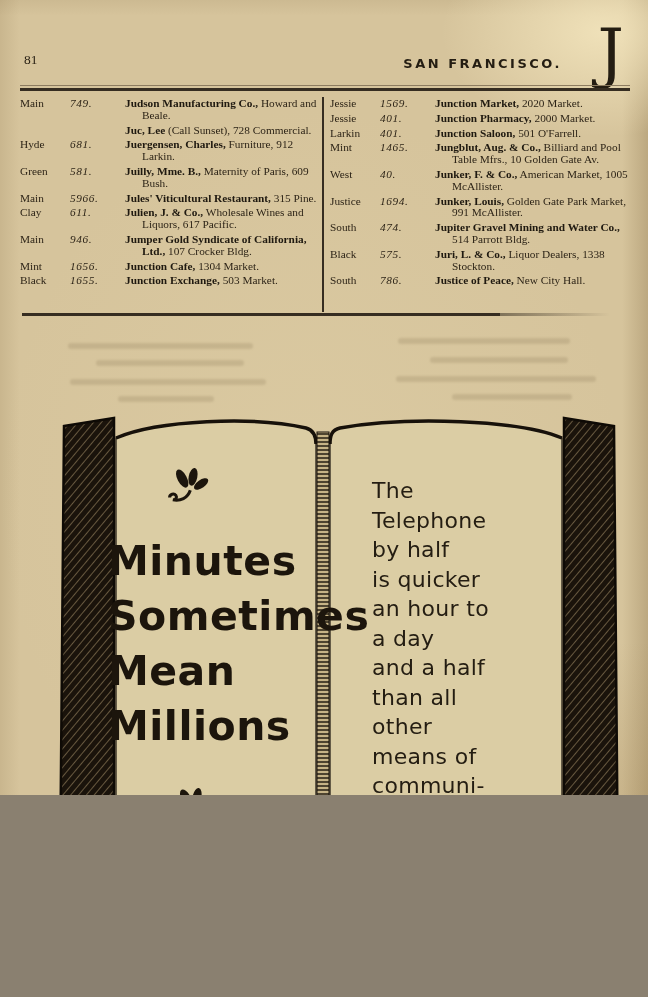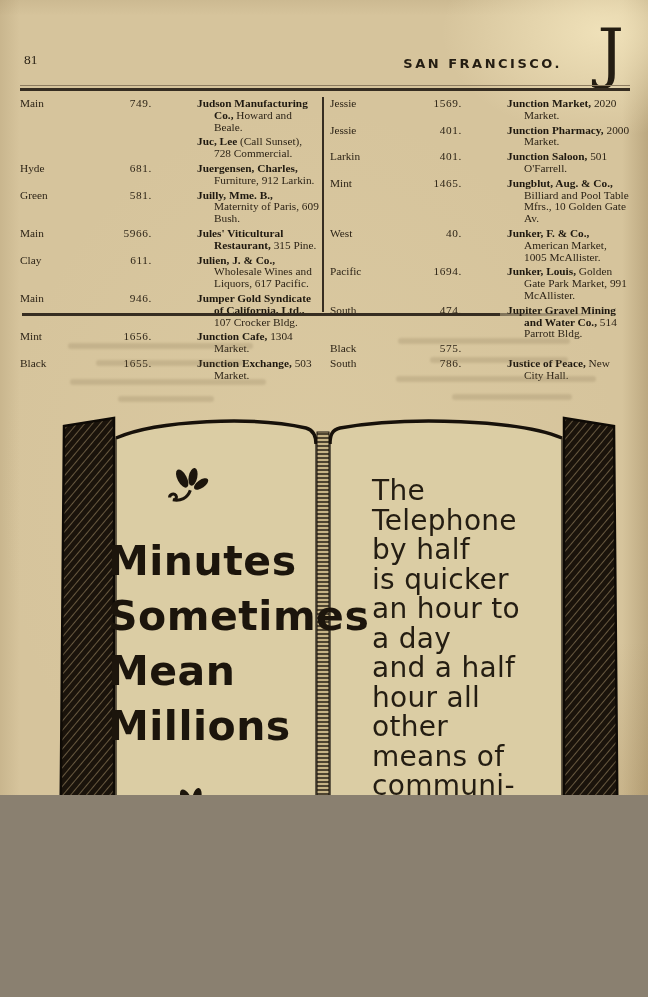--- a/index.html
+++ b/index.html
@@ -27,42 +27,42 @@
     font-family:"DejaVu Serif","Liberation Serif",serif;
     font-size:66px;line-height:70px;color:#241d12;
   }
   .rule-thin{position:absolute;left:20px;right:18px;top:85px;height:1px;background:#8d7c60;}
   .rule-thick{position:absolute;left:20px;right:18px;top:88px;height:3px;background:#362d21;}
   
   .col{position:absolute;top:98px;width:300px;font-size:11.3px;line-height:11.8px;}
   .col-left{left:20px;}
   .col-right{left:330px;}
   .vdivider{position:absolute;left:322px;top:97px;width:2px;height:215px;background:#362d21;}
-  .entry{display:flex;align-items:flex-start;margin-bottom:3px;gap:36px;}
+  .entry{display:flex;align-items:flex-start;margin-bottom:3px;}
   .exch{flex:0 0 50px;}
-  .num{flex:0 0 46px;text-align:right;margin-right:9px;letter-spacing:.6px;}
+  .num{flex:0 0 46px;text-align:left;margin-right:9px;letter-spacing:.6px;font-style:italic;}
   .txt{flex:1;display:block;padding-left:17px;text-indent:-17px;}
   .nm{font-weight:bold;color:#1f1910;}
   .midrule{position:absolute;left:22px;top:313px;width:478px;height:2.5px;background:#362d21;}
   .midrule::after{content:"";position:absolute;left:478px;top:0;width:110px;height:2.5px;
     background:linear-gradient(90deg, rgba(54,45,33,.55), rgba(54,45,33,0));}
   
   .g{position:absolute;height:6px;border-radius:3px;background:#7d6b4a;opacity:.20;filter:blur(.8px);}
   
   .book{position:absolute;left:58px;top:408px;width:562px;height:497px;}
   .book svg{position:absolute;left:0;top:0;}
   .ad-left{
     position:absolute;left:50px;top:126px;width:212px;
     font-family:"DejaVu Sans","Liberation Sans",sans-serif;
     font-weight:bold;font-size:41px;line-height:55px;letter-spacing:.5px;color:#1c150c;
   }
   .ad-right{
     position:absolute;left:314px;top:68px;width:178px;
     font-family:"DejaVu Sans","Liberation Sans",sans-serif;
-    font-size:28px;line-height:29.5px;letter-spacing:.3px;color:#241d12;
+    font-size:22px;line-height:29.5px;letter-spacing:.3px;color:#241d12;
   }
   .hand{
     position:absolute;left:352px;top:436px;font-size:38px;line-height:38px;
     color:#241b0f;transform:rotate(14deg);
     font-family:"DejaVu Sans","Liberation Sans",sans-serif;
   }
 </style>
 </head>
 <body>
 
@@ -157,34 +157,35 @@
         <span class="txt"><b class="nm">Jungblut, Aug. &amp; Co.,</b> <span class="rest">Billiard and Pool Table Mfrs., 10 Golden Gate Av.</span></span>
       </div>
 
       <div class="entry">
         <span class="exch">West</span>
         <span class="num">40.</span>
         <span class="txt"><b class="nm">Junker, F. &amp; Co.,</b> <span class="rest">American Market, 1005 McAllister.</span></span>
       </div>
 
       <div class="entry">
-        <span class="exch">Pacific</span>
+        <span class="exch">Justice</span>
         <span class="num">1694.</span>
         <span class="txt"><b class="nm">Junker, Louis,</b> <span class="rest">Golden Gate Park Market, 991 McAllister.</span></span>
       </div>
 
       <div class="entry">
         <span class="exch">South</span>
         <span class="num">474.</span>
         <span class="txt"><b class="nm">Jupiter Gravel Mining and Water Co.,</b> <span class="rest">514 Parrott Bldg.</span></span>
       </div>
 
       <div class="entry">
         <span class="exch">Black</span>
         <span class="num">575.</span>
+        <span class="txt"><b class="nm">Juri, L. &amp; Co.,</b> <span class="rest">Liquor Dealers, 1338 Stockton.</span></span>
       </div>
 
       <div class="entry">
         <span class="exch">South</span>
         <span class="num">786.</span>
         <span class="txt"><b class="nm">Justice of Peace,</b> <span class="rest">New City Hall.</span></span>
       </div>
     </div>
   <div class="midrule"></div>
 
@@ -268,21 +269,21 @@
       </div>
     <div class="ad-right">
 
     <div>The</div>
         <div>Telephone</div>
         <div>by half</div>
         <div>is quicker</div>
         <div>an hour to</div>
         <div>a day</div>
         <div>and a half</div>
-        <div>hour all</div>
+        <div>than all</div>
         <div>other</div>
         <div>means of</div>
         <div>communi-</div>
         <div>cation.</div>
       </div>
     <div class="hand">☟</div>
   </div>
 
 </div>
 

